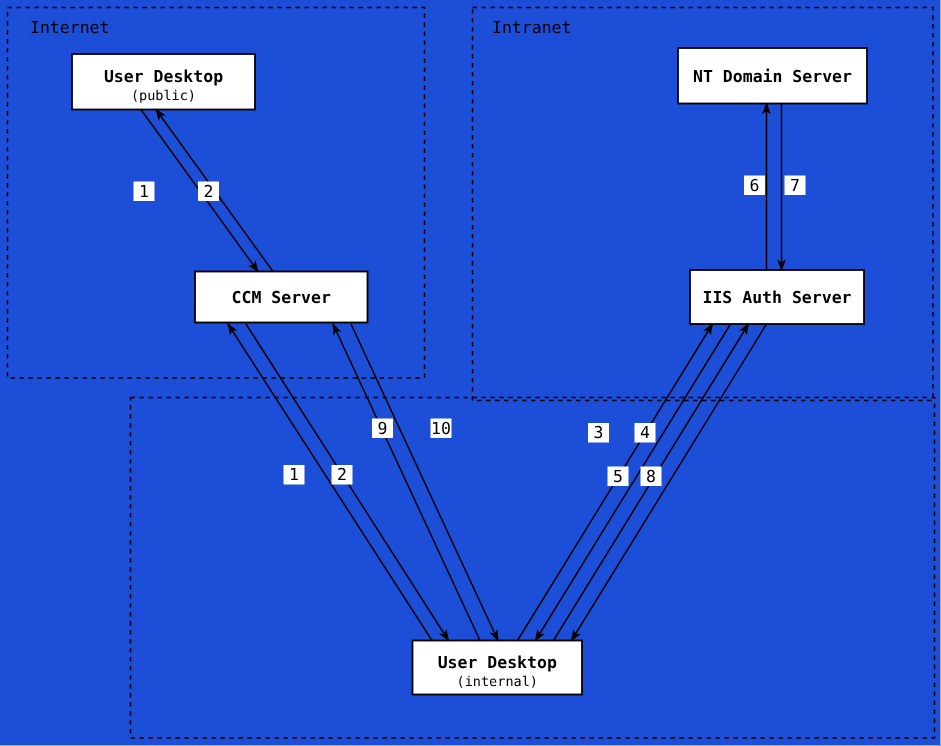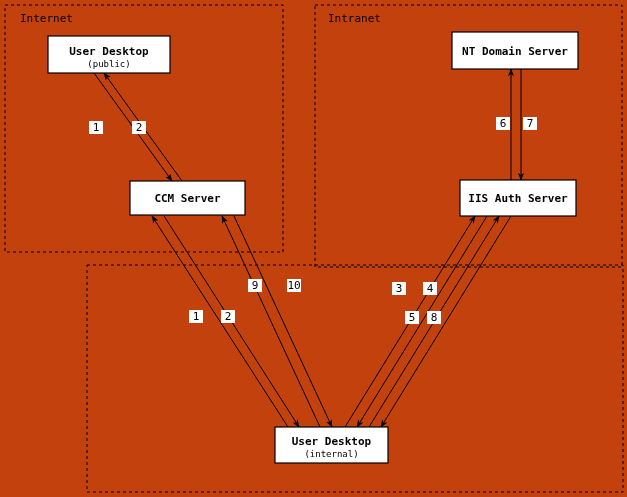--- a/index.html
+++ b/index.html
@@ -4,21 +4,21 @@
 <style>
   html, body {
     margin: 0;
     padding: 0;
     background: #ffffff;
   }
   #diagram-root {
     position: relative;
     width: 627px;
     height: 497px;
-    background: #c2410c;
+    background: #1d4ed8;
     font-family: "DejaVu Sans Mono", monospace;
     overflow: hidden;
     text-decoration: underline;
   }
   svg#diagram-svg {
     position: absolute;
     top: 0;
     left: 0;
     width: 627px;
     height: 497px;

